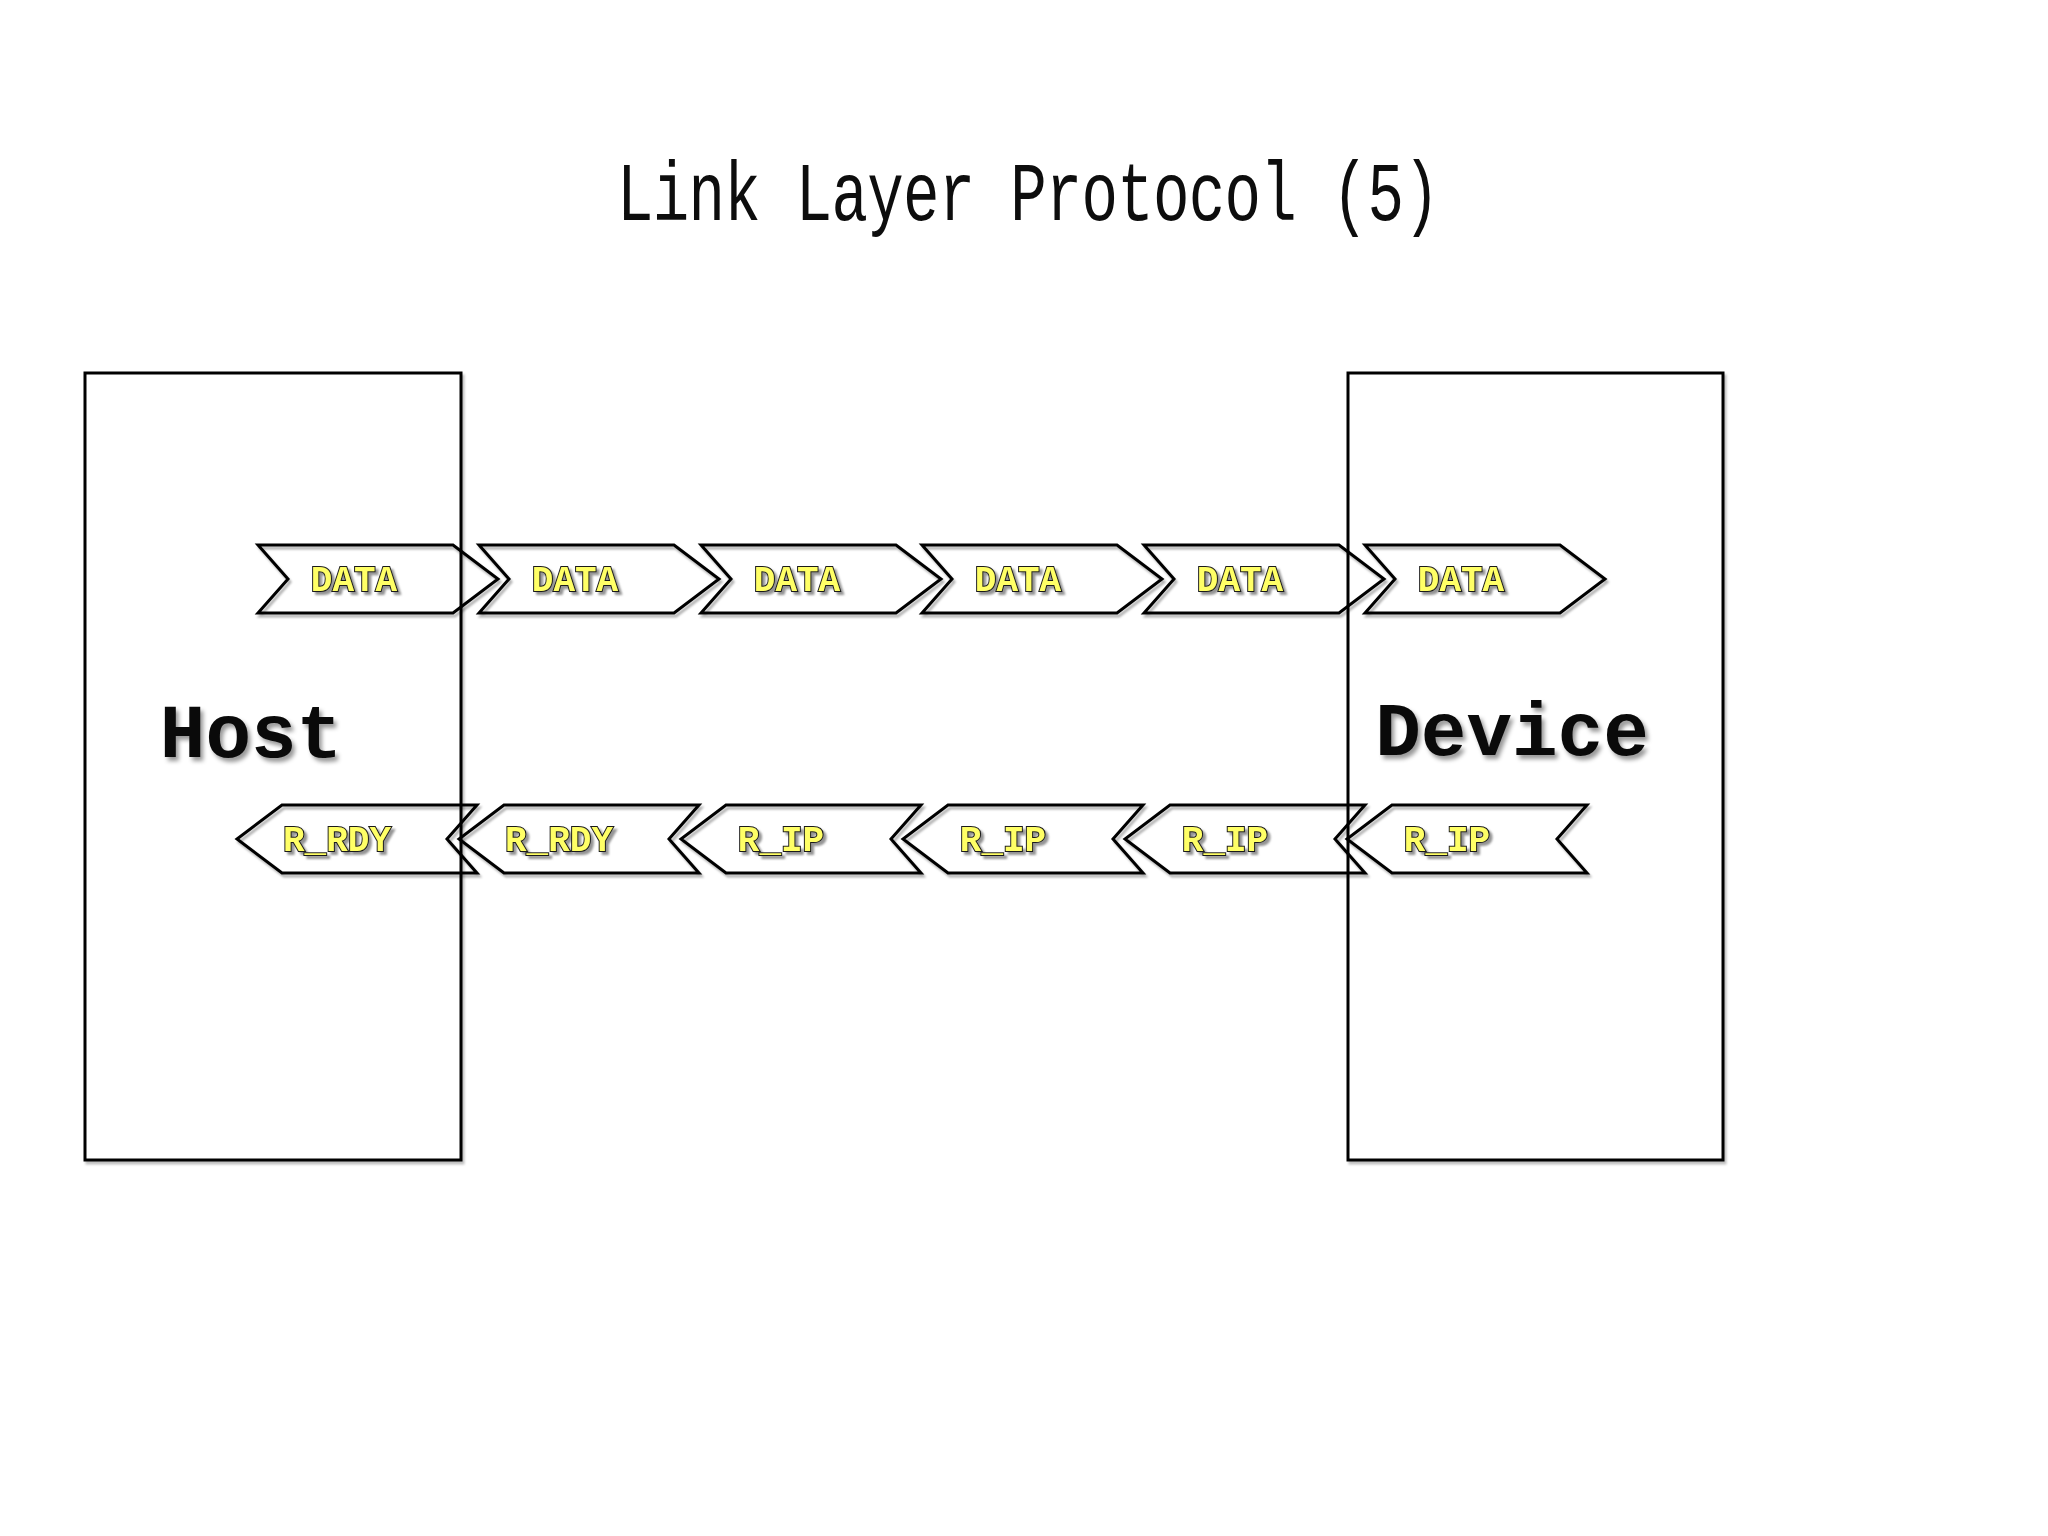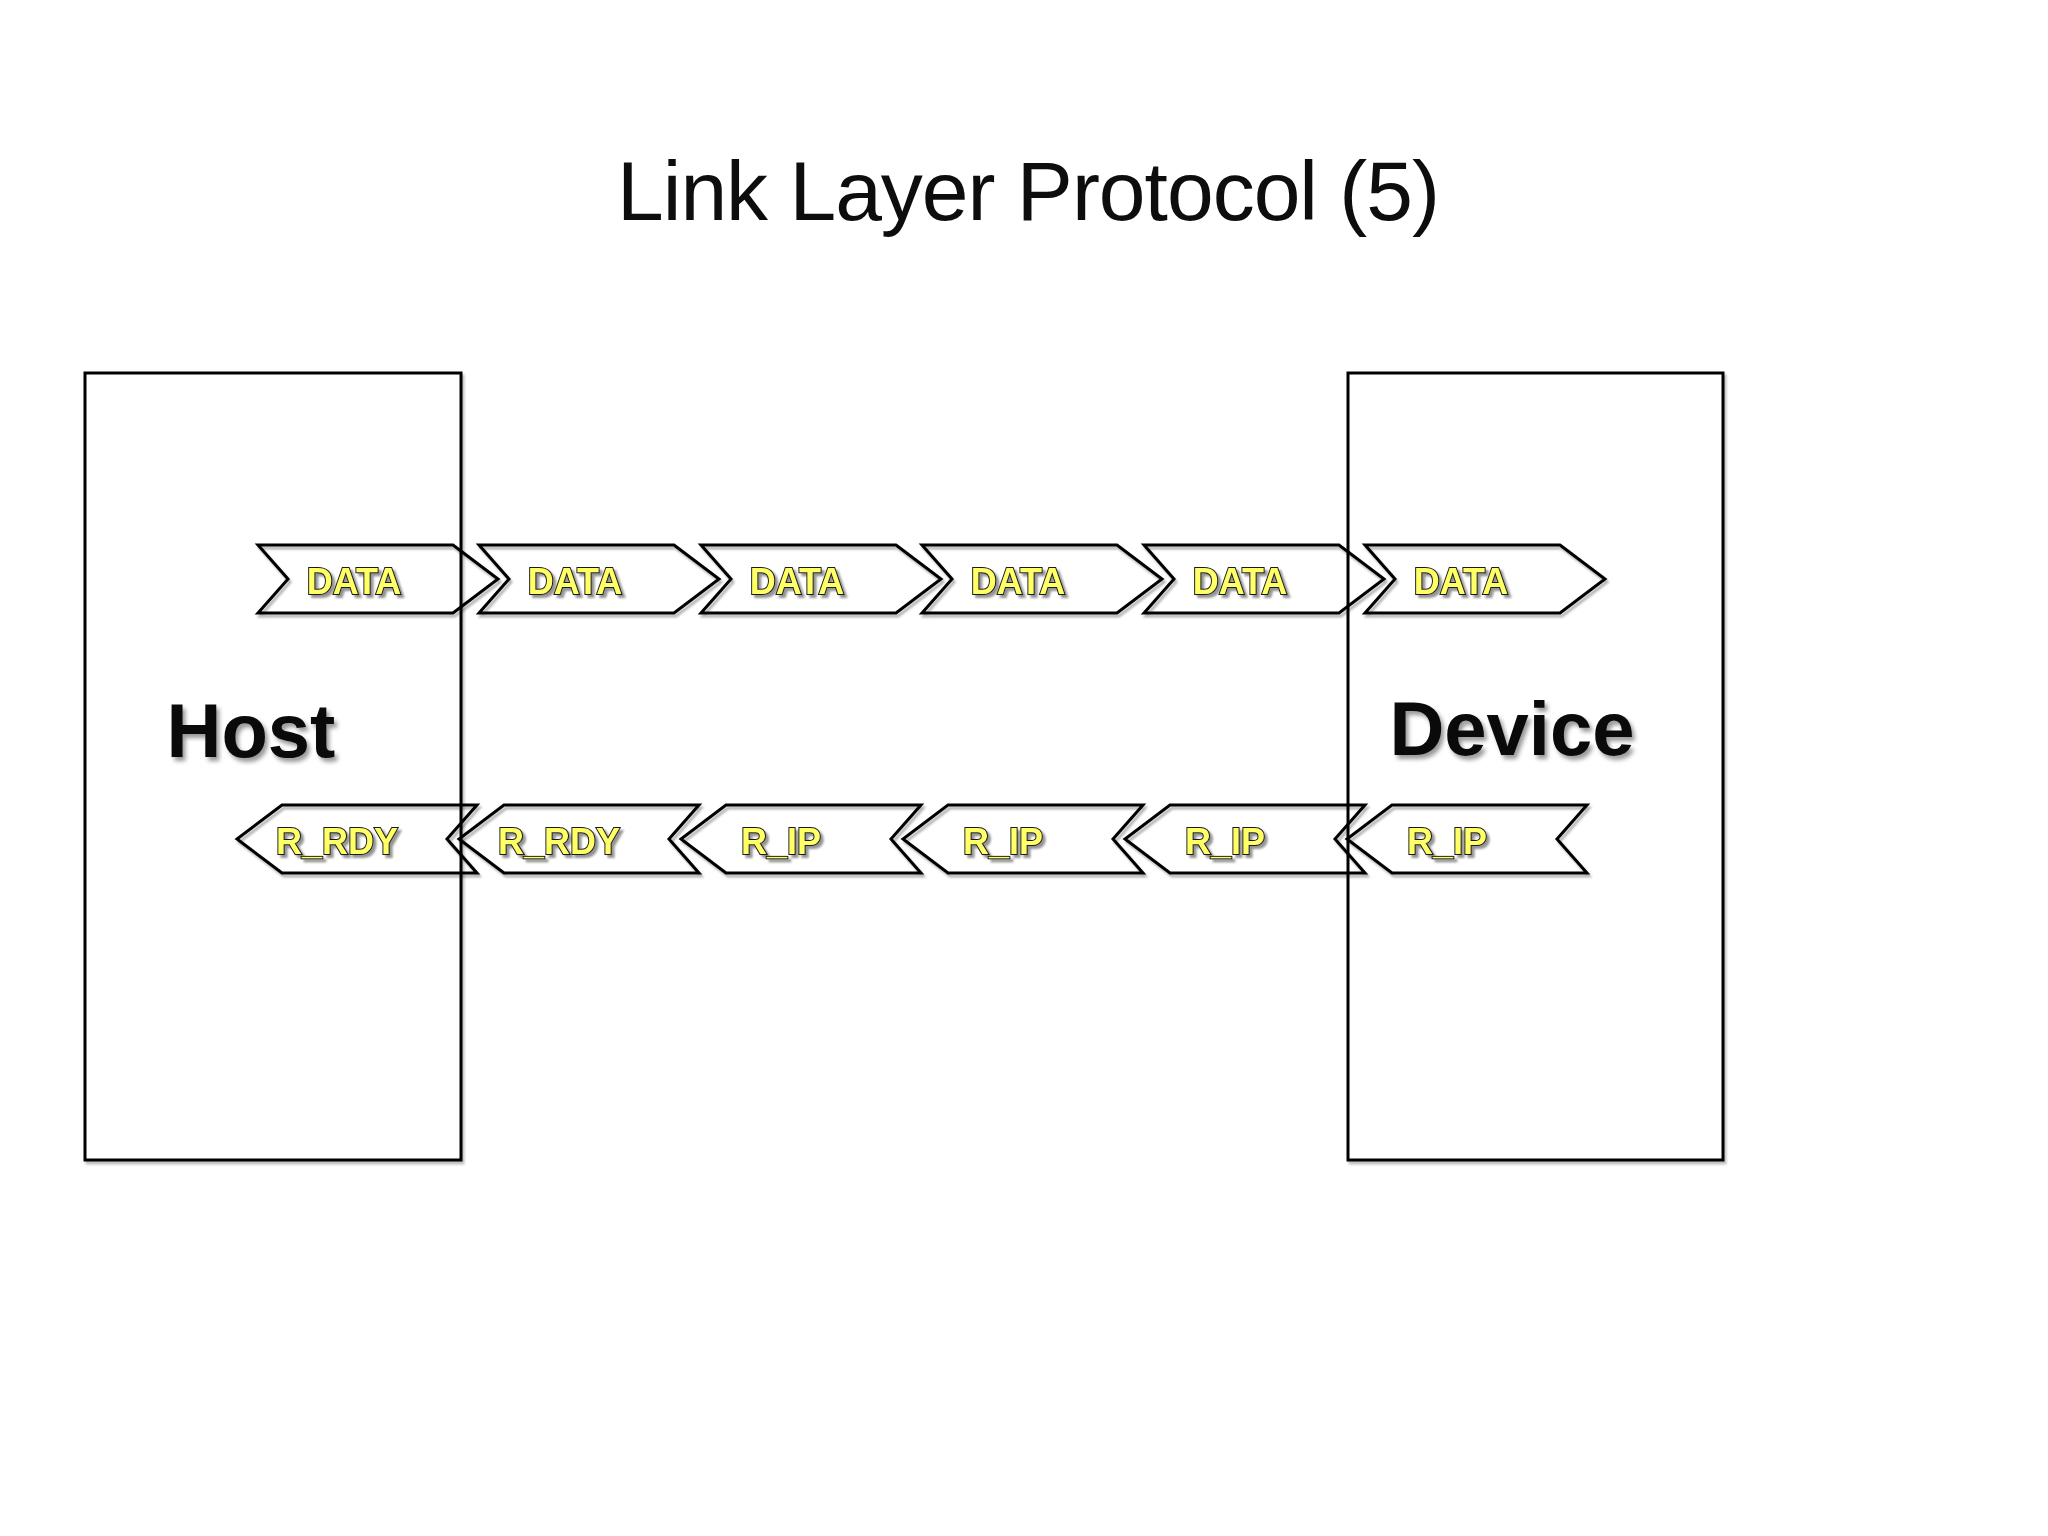--- a/index.html
+++ b/index.html
@@ -9,20 +9,21 @@
     width: 2048px;
     height: 1536px;
     overflow: hidden;
     font-family: "Liberation Sans", "DejaVu Sans", sans-serif;
   }
   #slide {
     position: relative;
     width: 2048px;
     height: 1536px;
     background: #ffffff;
+    font-family: Liberation Mono, monospace;
   }
   svg { display: block; }
 
   .box {
     fill: #ffffff;
     stroke: #000000;
     stroke-width: 3;
     filter: drop-shadow(2px 3px 1px rgba(0,0,0,0.25));
   }
   .chevron {

